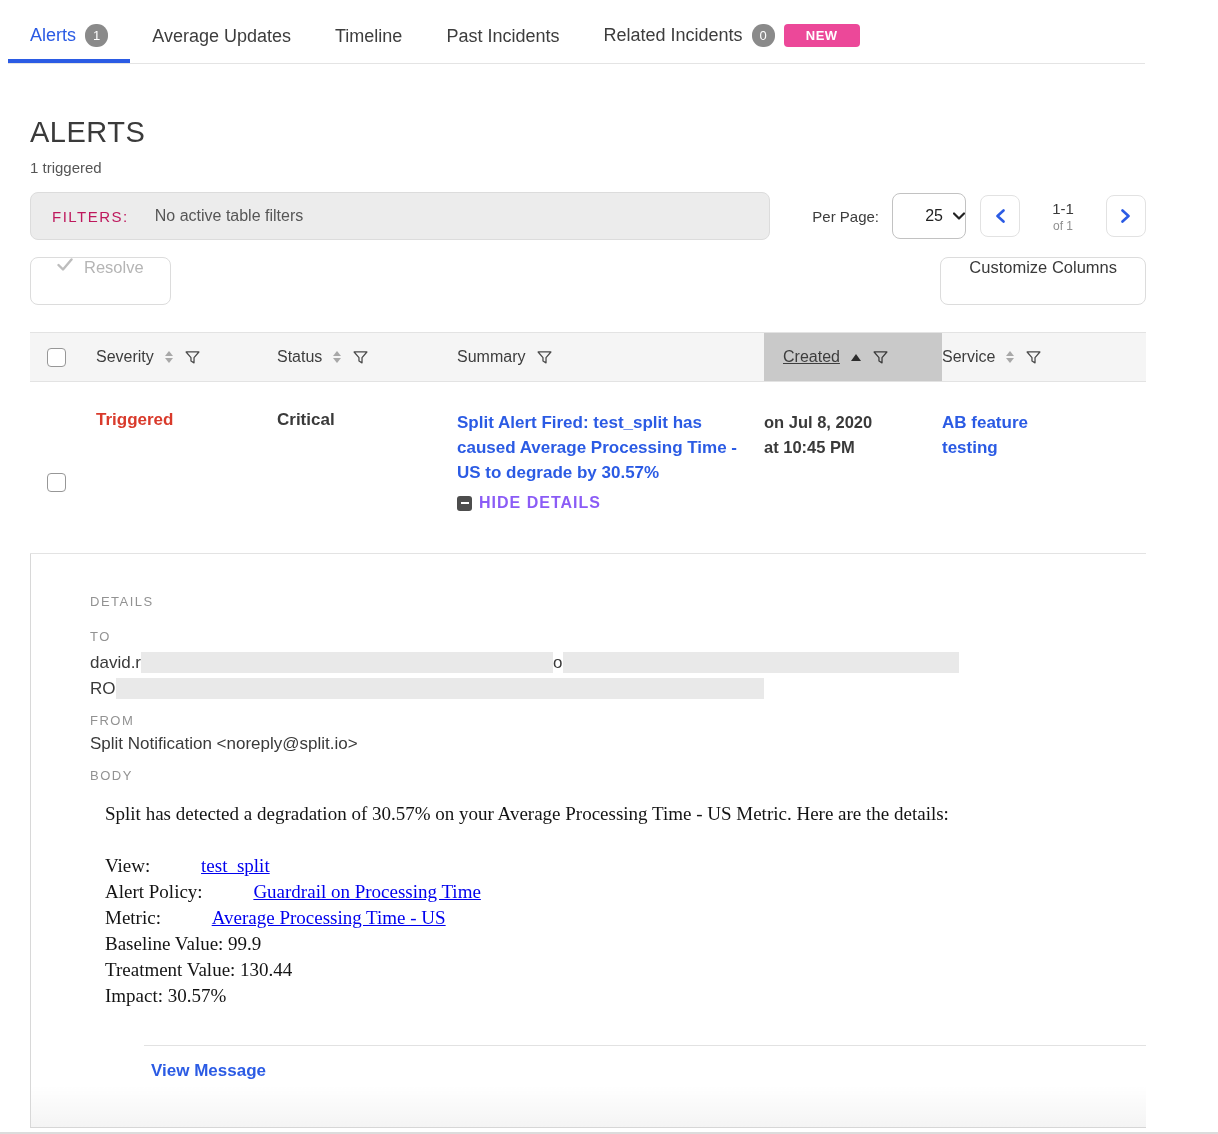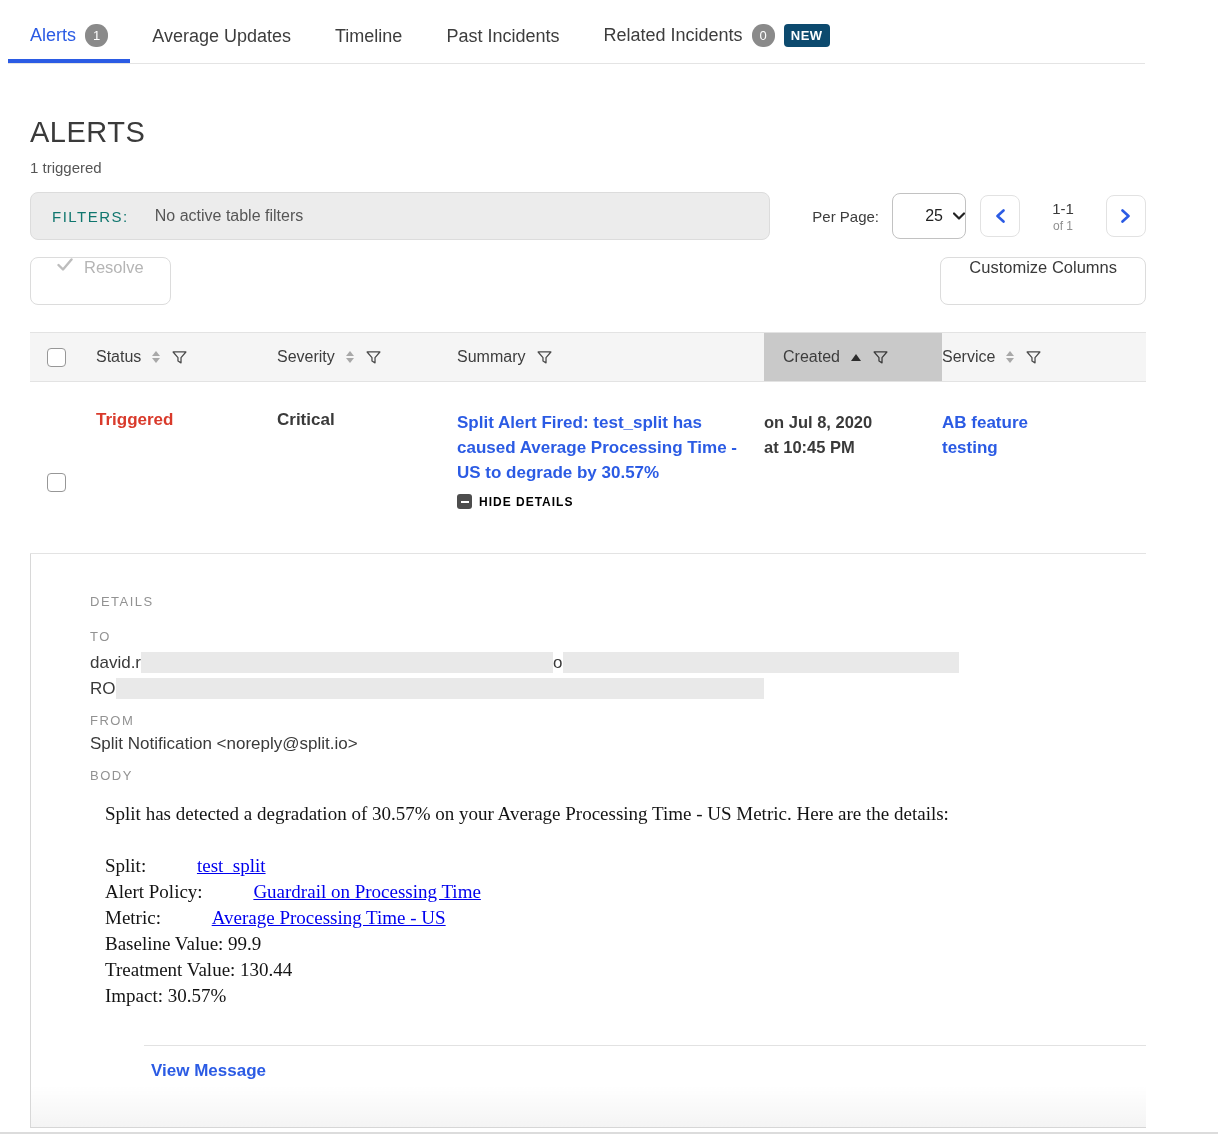--- a/index.html
+++ b/index.html
@@ -4,69 +4,69 @@
 <style>
   * { box-sizing: border-box; margin: 0; padding: 0; }
   html, body { background: #ffffff; width: 1218px; }
   body { font-family: "Liberation Sans", sans-serif; color: #3d3d3d; }
 
   
   .tabbar { margin: 14px 0 0 8px; width: 1137px; border-bottom: 1px solid #e4e4e4; display: flex; align-items: flex-end; }
   .tab { display: flex; align-items: center; gap: 9px; padding: 10px 22px 12px; font-size: 18px; color: #3d3d3d; cursor: pointer; border-bottom: 4px solid transparent; }
   .tab.active { color: #2b5be4; border-bottom-color: #2b5be4; }
   .badge-pill { background: #8a8a8a; color: #fff; font-size: 13px; line-height: 1; padding: 5px 8px; border-radius: 11px; min-width: 22px; text-align: center; }
-  .badge-new { background: #0c4a6e; color: #fff; font-size: 13px; font-weight: 700; line-height: 1; padding: 5px 7px; border-radius: 4px; letter-spacing: 0.5px; }
+  .badge-new { background: #ec4899; color: #fff; font-size: 13px; font-weight: 700; line-height: 1; padding: 5px 22px; border-radius: 4px; letter-spacing: 0.5px; }
 
   
   .content { margin-left: 30px; width: 1116px; }
   h1.page-title { margin-top: 52px; font-size: 29px; font-weight: 400; letter-spacing: 0.5px; color: #3a3a3a; }
   .subtitle { margin-top: 10px; font-size: 15px; color: #565656; }
 
   
   .toolbar1 { margin-top: 16px; display: flex; align-items: center; height: 48px; }
   .filters-bar { flex: 0 0 740px; height: 48px; background: #ececec; border: 1px solid #dcdcdc; border-radius: 8px; display: flex; align-items: center; padding: 0 21px; }
-  .filters-label { font-size: 15px; letter-spacing: 1.5px; color: #0f766e; }
+  .filters-label { font-size: 15px; letter-spacing: 1.5px; color: #be185d; }
   .filters-value { margin-left: 26px; font-size: 16px; color: #565656; }
   .pager { flex: 1; display: flex; align-items: center; justify-content: flex-end; }
   .per-page-label { font-size: 15px; color: #3d3d3d; }
   .select-box { margin-left: 13px; width: 74px; height: 46px; background: #fff; border: 1.5px solid #c2c2c2; border-radius: 8px; display: flex; align-items: center; justify-content: flex-end; gap: 10px; font-size: 16px; color: #222; cursor: pointer; }
   .nav-btn { margin-left: 14px; width: 40px; height: 42px; background: #fff; border: 1px solid #e2e2e2; border-radius: 8px; display: flex; align-items: center; justify-content: center; cursor: pointer; }
   .page-indicator { width: 58px; margin-left: 14px; text-align: center; }
   .page-range { font-size: 15px; color: #3a3a3a; }
   .page-total { font-size: 12px; color: #8f8f8f; margin-top: 2px; }
 
   
   .toolbar2 { margin-top: 17px; display: flex; justify-content: space-between; align-items: center; height: 48px; }
   .btn { height: 48px; background: #fff; border: 1px solid #dcdcdc; border-radius: 8px; display: flex; align-items: flex-start; font-size: 16.5px; cursor: pointer; }
   .btn-resolve { padding: 0 26px; gap: 11px; color: #b5b5b5; }
   .btn-customize { padding: 0 28px; color: #3a3a3a; }
 
   
   .alerts-table { margin-top: 27px; width: 1116px; }
   .t-grid { display: grid; grid-template-columns: 66px 181px 180px 307px 178px 1fr; }
   .t-head { background: #f5f5f5; border-top: 1px solid #e3e3e3; border-bottom: 1px solid #e3e3e3; height: 50px; }
   .th { display: flex; align-items: center; gap: 11px; font-size: 16px; color: #3d3d3d; cursor: pointer; }
-  .th-created { background: #c9c9c9; padding-left: 19px; }
+  .th-created { background: #c9c9c9; padding-left: 19px; text-decoration: underline; }
   .cell-check { padding-left: 17px; display: flex; align-items: center; }
   .checkbox { width: 19px; height: 19px; border: 1.5px solid #979797; border-radius: 4px; background: #fff; cursor: pointer; }
   .sort-stack { display: flex; flex-direction: column; gap: 2px; }
   .tri-up-sm { width: 0; height: 0; border-left: 4px solid transparent; border-right: 4px solid transparent; border-bottom: 5px solid #a8a8a8; }
   .tri-down-sm { width: 0; height: 0; border-left: 4px solid transparent; border-right: 4px solid transparent; border-top: 5px solid #a8a8a8; }
   .tri-up-dark { width: 0; height: 0; border-left: 5.5px solid transparent; border-right: 5.5px solid transparent; border-bottom: 7px solid #2c2c2c; }
 
   .t-row { border-bottom: 1px solid #e3e3e3; min-height: 172px; }
   .td { padding-top: 28px; font-size: 17px; font-weight: bold; }
   .td-check { padding-top: 30px; }
   .status-triggered { color: #d93a2b; }
   .severity-text { color: #3a3a3a; }
   .summary-link { display: block; width: 292px; color: #2b5be4; line-height: 25px; text-decoration: none; cursor: pointer; }
   .hide-details { margin-top: 9px; display: flex; align-items: center; gap: 7px; cursor: pointer; }
   .hd-icon { width: 15px; height: 15px; background: #4d4d4d; border-radius: 3px; position: relative; }
   .hd-icon::after { content: ""; position: absolute; left: 3.5px; top: 6.5px; width: 8px; height: 2px; background: #fff; }
-  .hd-label { font-size: 12px; letter-spacing: 1px; color: #000000; }
+  .hd-label { font-size: 16px; letter-spacing: 1px; color: #8b5cf6; }
   .created-text { font-size: 16.5px; line-height: 25px; color: #3a3a3a; }
   .service-link { display: block; width: 110px; color: #2b5be4; line-height: 25px; text-decoration: none; cursor: pointer; }
 
   
   .details-panel { position: relative; width: 1116px; height: 574px; border-left: 1px solid #d8d8d8; border-bottom: 1px solid #d6d6d6; overflow: hidden; }
   .details-panel::after { content: ""; position: absolute; left: 0; right: 0; bottom: 0; height: 42px; background: linear-gradient(to bottom, rgba(0,0,0,0), rgba(0,0,0,0.045)); pointer-events: none; }
   .dp-inner { padding: 40px 0 0 59px; }
   .meta-label { font-size: 13px; letter-spacing: 1.5px; color: #929292; }
   .lbl-to { margin-top: 20px; }
   .to-line { margin-top: 6px; font-size: 17px; color: #3a3a3a; line-height: 25px; white-space: nowrap; }
@@ -164,33 +164,33 @@
       <span>Customize Columns</span>
     </button>
   </div>
 
   <div class="alerts-table">
     <div class="t-grid t-head">
       <div class="cell-check">
         <div class="checkbox"></div>
       </div>
       <div class="th">
-        <span>Status</span>
+        <span>Severity</span>
         <span class="sort-stack">
             <span class="tri-up-sm"></span>
             <span class="tri-down-sm"></span>
           </span>
         <span>
           <svg width="17" height="17" viewBox="0 0 20 20">
               <path d="M2.5 3.5 h15 l-5.7 6.6 v6.2 l-3.6 -2.1 v-4.1 z" stroke="#4a4a4a" stroke-width="1.5" fill="none" stroke-linejoin="round"></path>
             </svg>
         </span>
       </div>
       <div class="th">
-        <span>Severity</span>
+        <span>Status</span>
         <span class="sort-stack">
             <span class="tri-up-sm"></span>
             <span class="tri-down-sm"></span>
           </span>
         <span>
           <svg width="17" height="17" viewBox="0 0 20 20">
               <path d="M2.5 3.5 h15 l-5.7 6.6 v6.2 l-3.6 -2.1 v-4.1 z" stroke="#4a4a4a" stroke-width="1.5" fill="none" stroke-linejoin="round"></path>
             </svg>
         </span>
       </div>
@@ -260,21 +260,21 @@
         </div>
 
         <div class="meta-label lbl-from">FROM</div>
         <div class="from-value">Split Notification &lt;noreply@split.io&gt;</div>
 
         <div class="meta-label lbl-body">BODY</div>
 
         <div class="email-body">
           <div>Split has detected a degradation of 30.57% on your Average Processing Time - US Metric. Here are the details:</div>
           <div class="email-list">
-            <div><span>Split: </span><a>test_split</a></div>
+            <div><span>View: </span><a>test_split</a></div>
             <div><span>Alert Policy: </span><a>Guardrail on Processing Time</a></div>
             <div><span>Metric: </span><a>Average Processing Time - US</a></div>
             <div>Baseline Value: 99.9</div>
             <div>Treatment Value: 130.44</div>
             <div>Impact: 30.57%</div>
           </div>
         </div>
 
         <hr class="details-divider">
         <a class="view-message">View Message</a>

